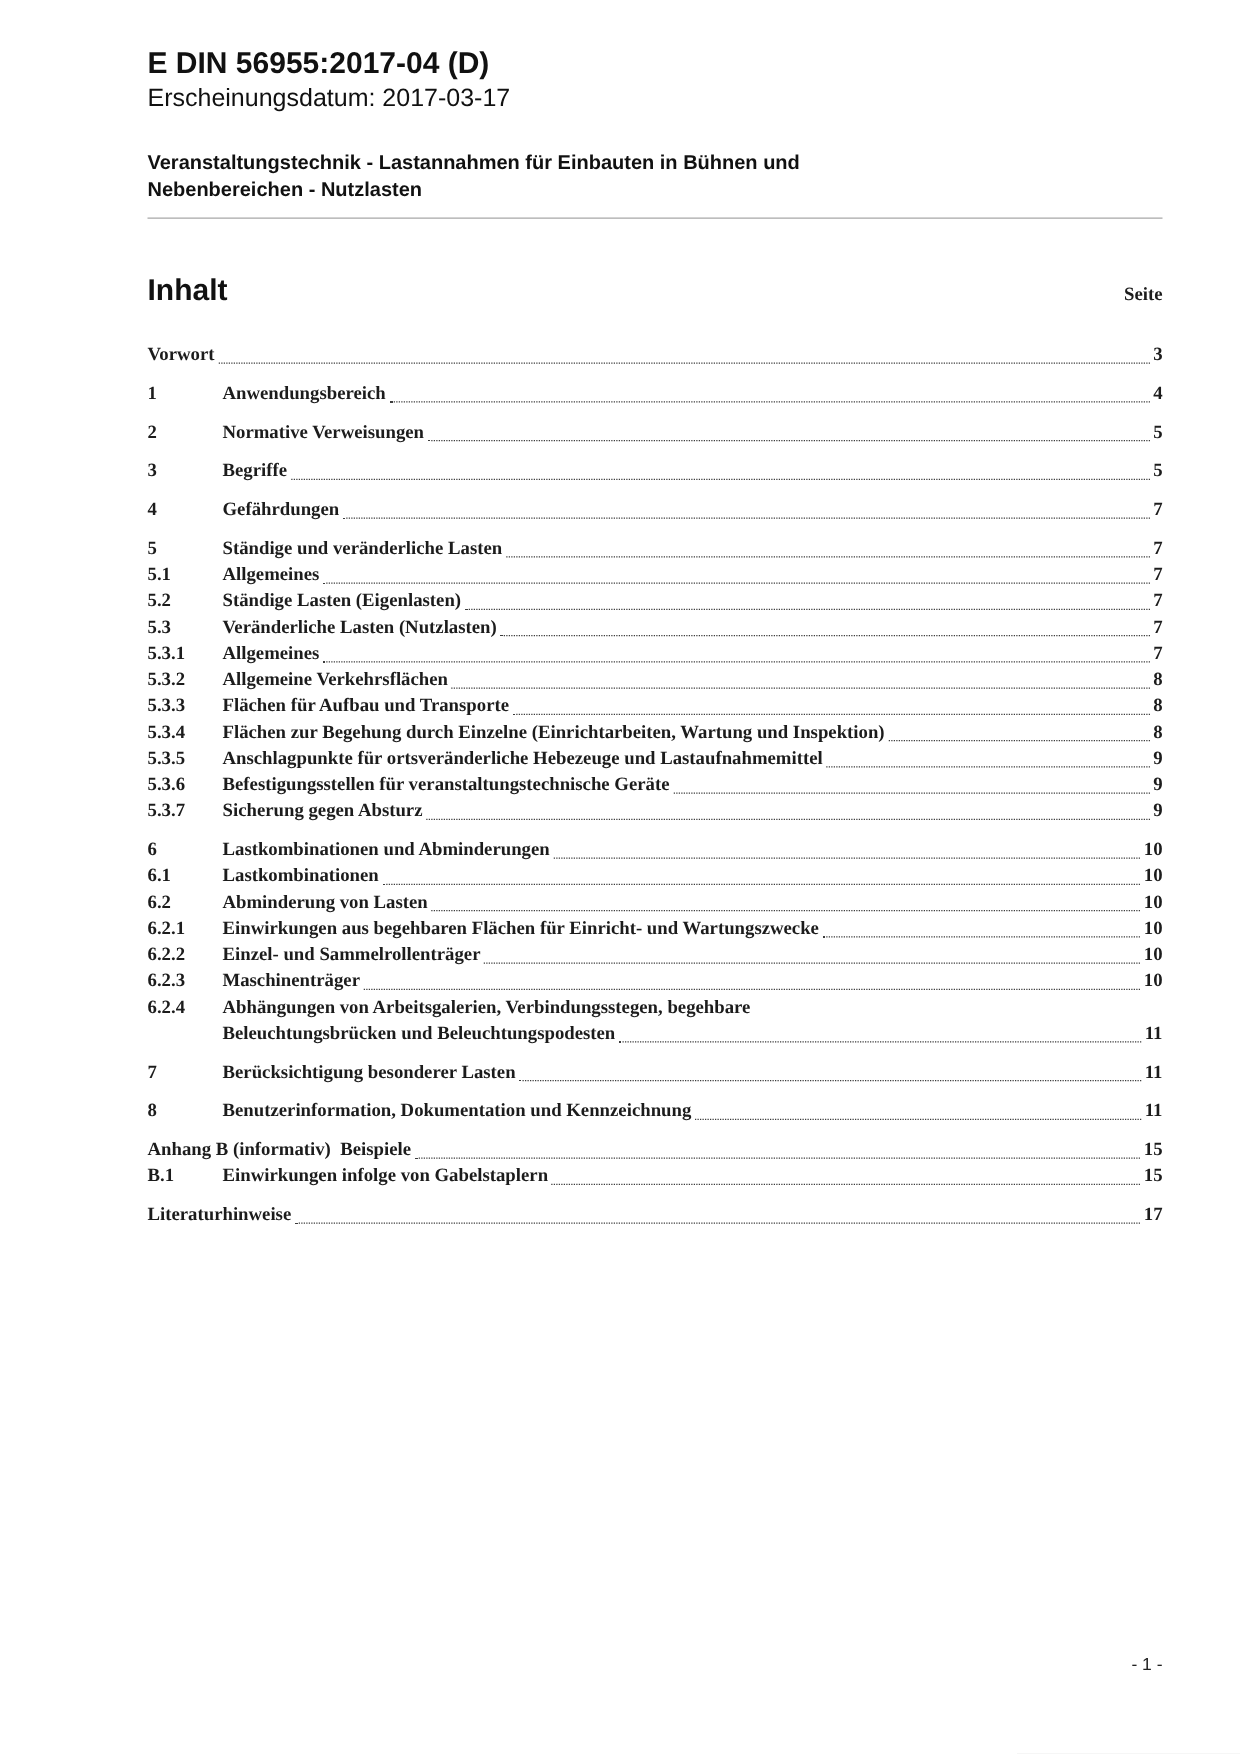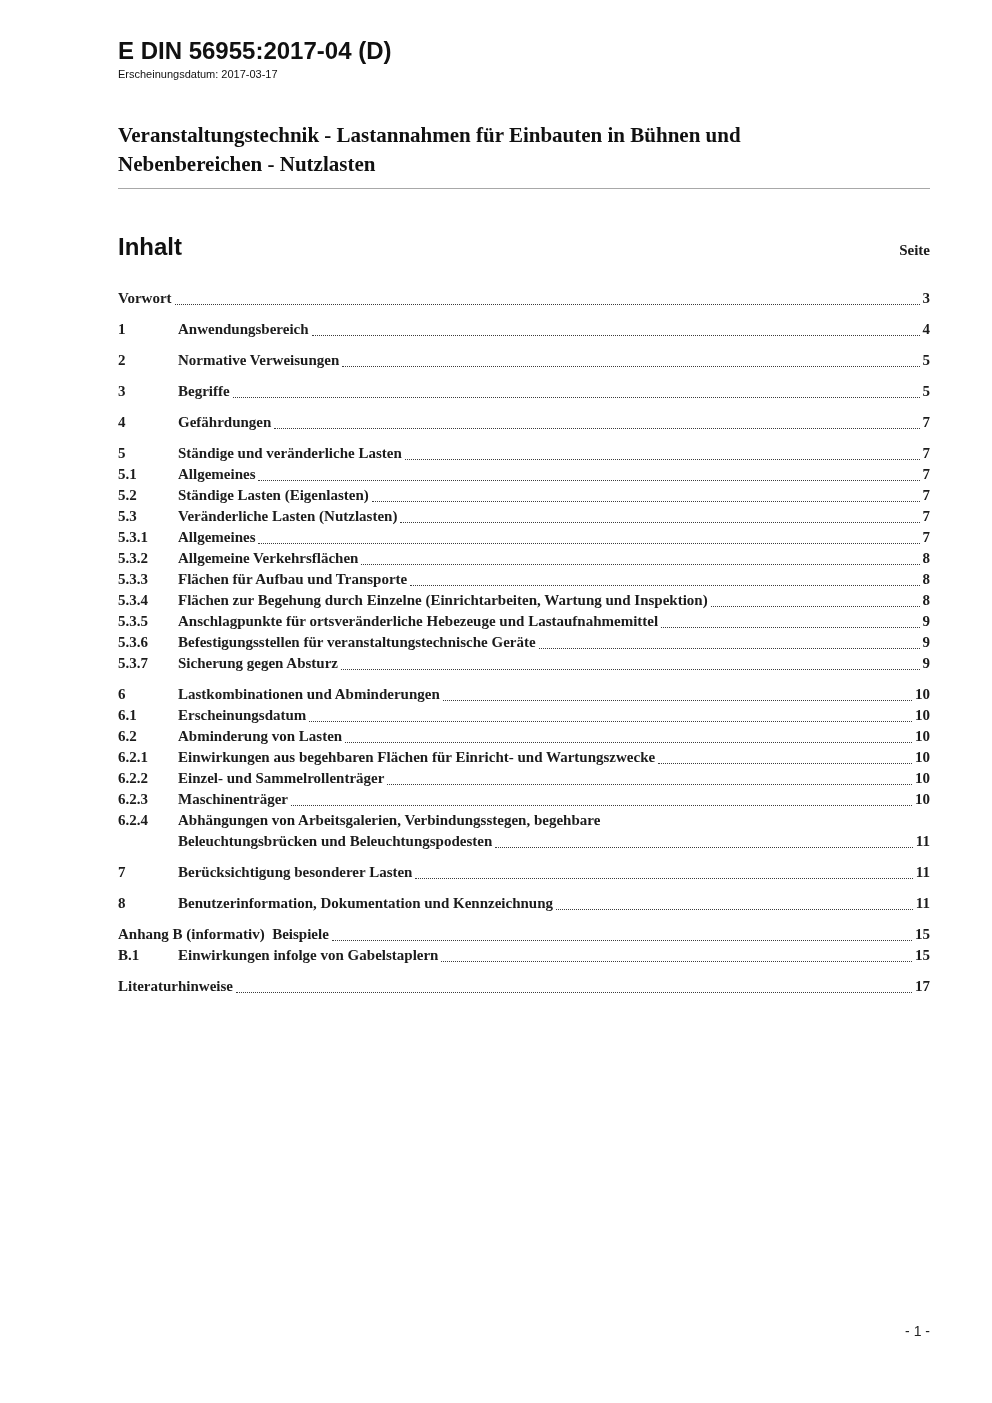--- a/index.html
+++ b/index.html
@@ -15,26 +15,26 @@
     overflow:hidden;
   }
   
   .doc-number{
     font-family:"Liberation Sans",sans-serif;
     font-weight:700;font-size:24px;line-height:1.1;
     margin:0;color:#111;
   }
   .release-date{
     font-family:"Liberation Sans",sans-serif;
-    font-size:11px;margin-top:4px;color:#111;
+    font-size:20px;margin-top:4px;color:#111;
   }
   .doc-title{
-    font-family:Liberation Serif, serif;
-    font-weight:700;font-size:21px;line-height:1.38;
-    margin-top:41px;color:#111;
+    font-family:Liberation Sans, sans-serif;
+    font-weight:700;font-size:16px;line-height:1.38;
+    margin-top:29px;color:#111;
     padding-bottom:9px;
     border-bottom:1px solid #a8a8a8;
   }
   
   .toc-head{
     display:flex;justify-content:space-between;align-items:baseline;
     margin-top:44px;
   }
   .toc-heading{
     font-family:"Liberation Sans",sans-serif;
@@ -198,21 +198,21 @@
       </div>
       <div class="toc-group">
         <div class="toc-row">
     <span class="num">6</span>
     <span class="label">Lastkombinationen und Abminderungen</span>
     <span class="leader"></span>
     <span class="pg">10</span>
   </div>
         <div class="toc-row">
     <span class="num">6.1</span>
-    <span class="label">Erscheinungsdatum</span>
+    <span class="label">Lastkombinationen</span>
     <span class="leader"></span>
     <span class="pg">10</span>
   </div>
         <div class="toc-row">
     <span class="num">6.2</span>
     <span class="label">Abminderung von Lasten</span>
     <span class="leader"></span>
     <span class="pg">10</span>
   </div>
         <div class="toc-row">

